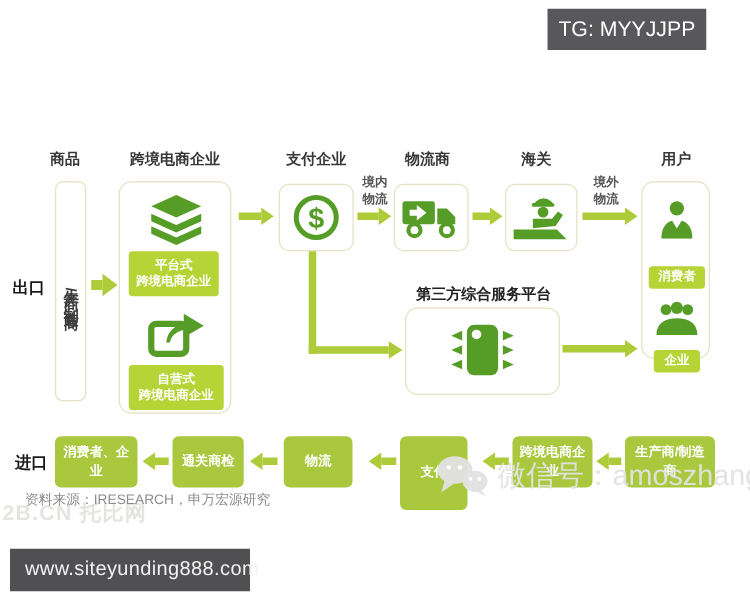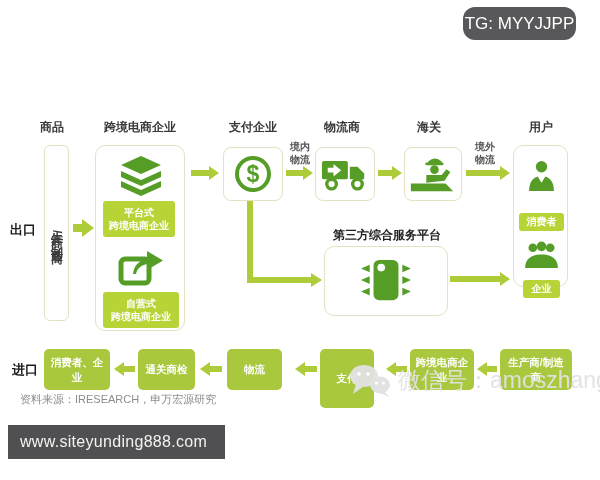--- a/index.html
+++ b/index.html
@@ -51,21 +51,21 @@
   .wm-tobi{font-size:17px;font-weight:bold;color:rgba(205,205,198,.55);letter-spacing:1px;z-index:3;}
   .wm-wechat{display:flex;align-items:center;gap:6px;color:rgba(226,226,226,.95);font-size:23px;z-index:6;white-space:nowrap;}
 
   svg{display:block;}
 </style>
 </head>
 <body>
 
 <div class="canvas">
 
-  <div class="abs badge" style="left:463px;top:7px;width:113px;height:33px;border-radius:12px;">TG: MYYJJPP</div>
+  <div class="abs badge" style="left:438px;top:7px;width:127px;height:33px;">TG: MYYJJPP</div>
 
 
   <div class="abs col-head" style="left:28px;top:119px;width:48px;">商品</div>
   <div class="abs col-head" style="left:101px;top:119px;width:78px;">跨境电商企业</div>
   <div class="abs col-head" style="left:227px;top:119px;width:52px;">支付企业</div>
   <div class="abs col-head" style="left:322px;top:119px;width:40px;">物流商</div>
   <div class="abs col-head" style="left:415px;top:119px;width:28px;">海关</div>
   <div class="abs col-head" style="left:527px;top:119px;width:28px;">用户</div>
 
   <div class="abs side-label" style="left:10px;top:221px;">出口</div>
@@ -234,16 +234,17 @@
       <circle cx="11" cy="11" r="1.8" fill="#fff"></circle>
       <circle cx="20" cy="11" r="1.8" fill="#fff"></circle>
       <circle cx="28.5" cy="20" r="1.5" fill="#fff"></circle>
       <circle cx="35.5" cy="20" r="1.5" fill="#fff"></circle>
     </svg>
     <span>微信号：amoszhang</span>
   </div>
 
   <div class="abs source" style="left:20px;top:392px;">资料来源：IRESEARCH，申万宏源研究</div>
 
-
-  <div class="abs footer-bar" style="left:8px;top:425px;width:217px;height:34px;">www.siteyunding888.com</div>
+  <div class="abs wm-tobi" style="left:2px;top:399px;">2B.CN 托比网</div>
+
+  <div class="abs footer-bar" style="left:8px;top:439px;width:192px;height:34px;">www.siteyunding888.com</div>
 
 </div>
 
 </body></html>

